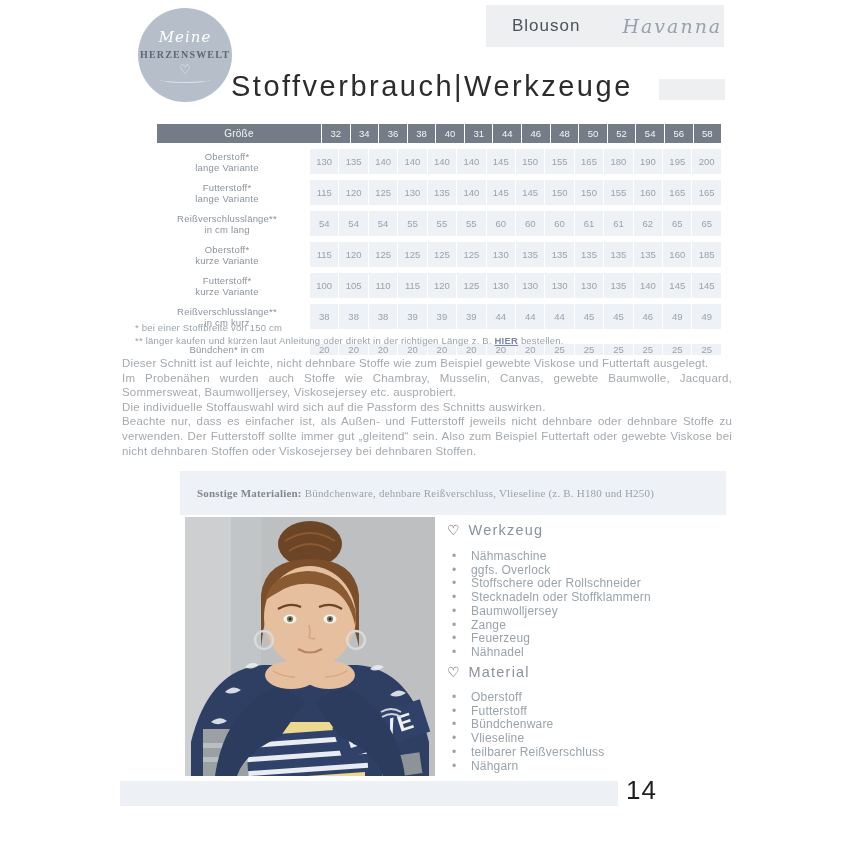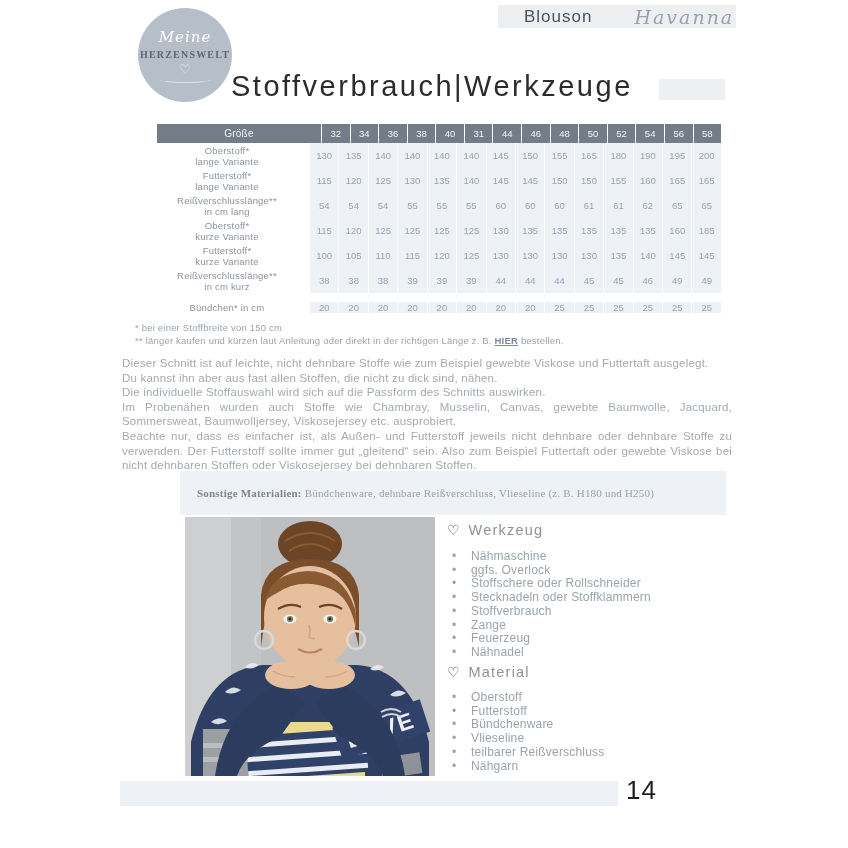--- a/index.html
+++ b/index.html
@@ -11,34 +11,34 @@
           border-radius:50%; background:#b6bec9; text-align:center; }
   .logo-script { margin-top:20px; font-family:"DejaVu Serif", serif; font-style:italic;
                  color:#ffffff; font-size:15px; letter-spacing:1px; }
   .logo-serif { margin-top:3px; font-family:"Liberation Serif", serif; font-size:10px;
                 color:#5f6673; letter-spacing:1.2px; font-weight:bold; }
   .logo-heart { margin-top:4px; color:#e6e9ee; font-size:13px; line-height:12px; }
   .logo-swash { display:block; width:52px; height:7px; margin:0 auto;
                 border-bottom:1px solid #dfe3e9; border-radius:0 0 100% 100%; }
 
   
-  .header-bar { position:absolute; left:498px; top:5px; width:238px; height:23px;
+  .header-bar { position:absolute; left:486px; top:5px; width:238px; height:42px;
                 background:#edeff1; display:flex; align-items:center; }
   .pattern-type { margin-left:26px; font-size:17px; color:#4d535c; letter-spacing:1px; }
   .pattern-name { margin-left:42px; font-family:"DejaVu Serif", serif; font-style:italic;
                   font-size:19px; color:#99a1b1; letter-spacing:2px; }
 
   
   .title { position:absolute; left:231px; top:70px; font-size:29px; font-weight:400;
            letter-spacing:2.5px; color:#2c2c2c; }
   .title-accent { position:absolute; left:659px; top:79px; width:66px; height:21px; background:#edeff1; }
 
   
   .size-table { position:absolute; left:145px; top:124px; width:576px; }
-  .trow { display:flex; margin-top:0; height:25px; }
+  .trow { display:flex; margin-top:6px; height:25px; }
   .trow.thead { margin-top:0; height:19px;padding-left:12px; }
   .trow.single { height:20px;align-items:flex-end; }
   .tlabel { width:164px; display:flex; flex-direction:column; justify-content:center;
             align-items:center; font-size:9.5px; line-height:11px; color:#8b939c;
             letter-spacing:0.2px; text-align:center; }
   .thead .tlabel { background:#747d87; color:#f4f5f6; font-size:10px; }
   .tcells { display:flex; flex:1; }
   .tcell { flex:1; margin-left:1px; background:#eef1f5; display:flex; align-items:center;
            justify-content:center; font-size:9.5px; color:#9aa3ab; }
   .thead .tcell { background:#747d87; color:#f4f5f6; }
@@ -281,23 +281,22 @@
     </div>
   </div>
 
   <div class="footnotes">
     <div>* bei einer Stoffbreite von 150 cm</div>
     <div><span>** länger kaufen und kürzen laut Anleitung oder direkt in der richtigen Länge z. B. </span><a class="hier-link">HIER</a><span> bestellen.</span></div>
   </div>
 
   <div class="bodytext">
     <div>Dieser Schnitt ist auf leichte, nicht dehnbare Stoffe wie zum Beispiel gewebte Viskose und Futtertaft ausgelegt.</div>
-    <div>Du kannst ihn aber aus fast allen Stoffen, die nicht zu dick sind, nähen.</div>
+    <div>Im Probenähen wurden auch Stoffe wie Chambray, Musselin, Canvas, gewebte Baumwolle, Jacquard, Sommersweat, Baumwolljersey, Viskosejersey etc. ausprobiert.</div>
     <div>Die individuelle Stoffauswahl wird sich auf die Passform des Schnitts auswirken.</div>
-    <div>Im Probenähen wurden auch Stoffe wie Chambray, Musselin, Canvas, gewebte Baumwolle, Jacquard, Sommersweat, Baumwolljersey, Viskosejersey etc. ausprobiert.</div>
     <div>Beachte nur, dass es einfacher ist, als Außen- und Futterstoff jeweils nicht dehnbare oder dehnbare Stoffe zu verwenden. Der Futterstoff sollte immer gut „gleitend“ sein. Also zum Beispiel Futtertaft oder gewebte Viskose bei nicht dehnbaren Stoffen oder Viskosejersey bei dehnbaren Stoffen.</div>
   </div>
 
   <div class="materials-bar">
     <span class="mb-label">Sonstige Materialien:</span>
     <span class="mb-text"> Bündchenware, dehnbare Reißverschluss, Vlieseline (z. B. H180 und H250)</span>
   </div>
 
   <svg class="photo" viewBox="0 0 250 259" xmlns="http://www.w3.org/2000/svg">
     <rect width="250" height="259" fill="#bdbfc1"></rect>
@@ -377,21 +376,21 @@
 
   <div class="section-head tools-head">
     <span class="heart-icon">♡</span>
     <span class="head-label">Werkzeug</span>
   </div>
   <div class="ul tools-list">
       <span class="li">Nähmaschine</span>
       <span class="li">ggfs. Overlock</span>
       <span class="li">Stoffschere oder Rollschneider</span>
       <span class="li">Stecknadeln oder Stoffklammern</span>
-      <span class="li">Stoffverbrauch</span>
+      <span class="li">Baumwolljersey</span>
       <span class="li">Zange</span>
       <span class="li">Feuerzeug</span>
       <span class="li">Nähnadel</span>
     </div>
 
   <div class="section-head material-head">
     <span class="heart-icon">♡</span>
     <span class="head-label">Material</span>
   </div>
   <div class="ul material-list">

